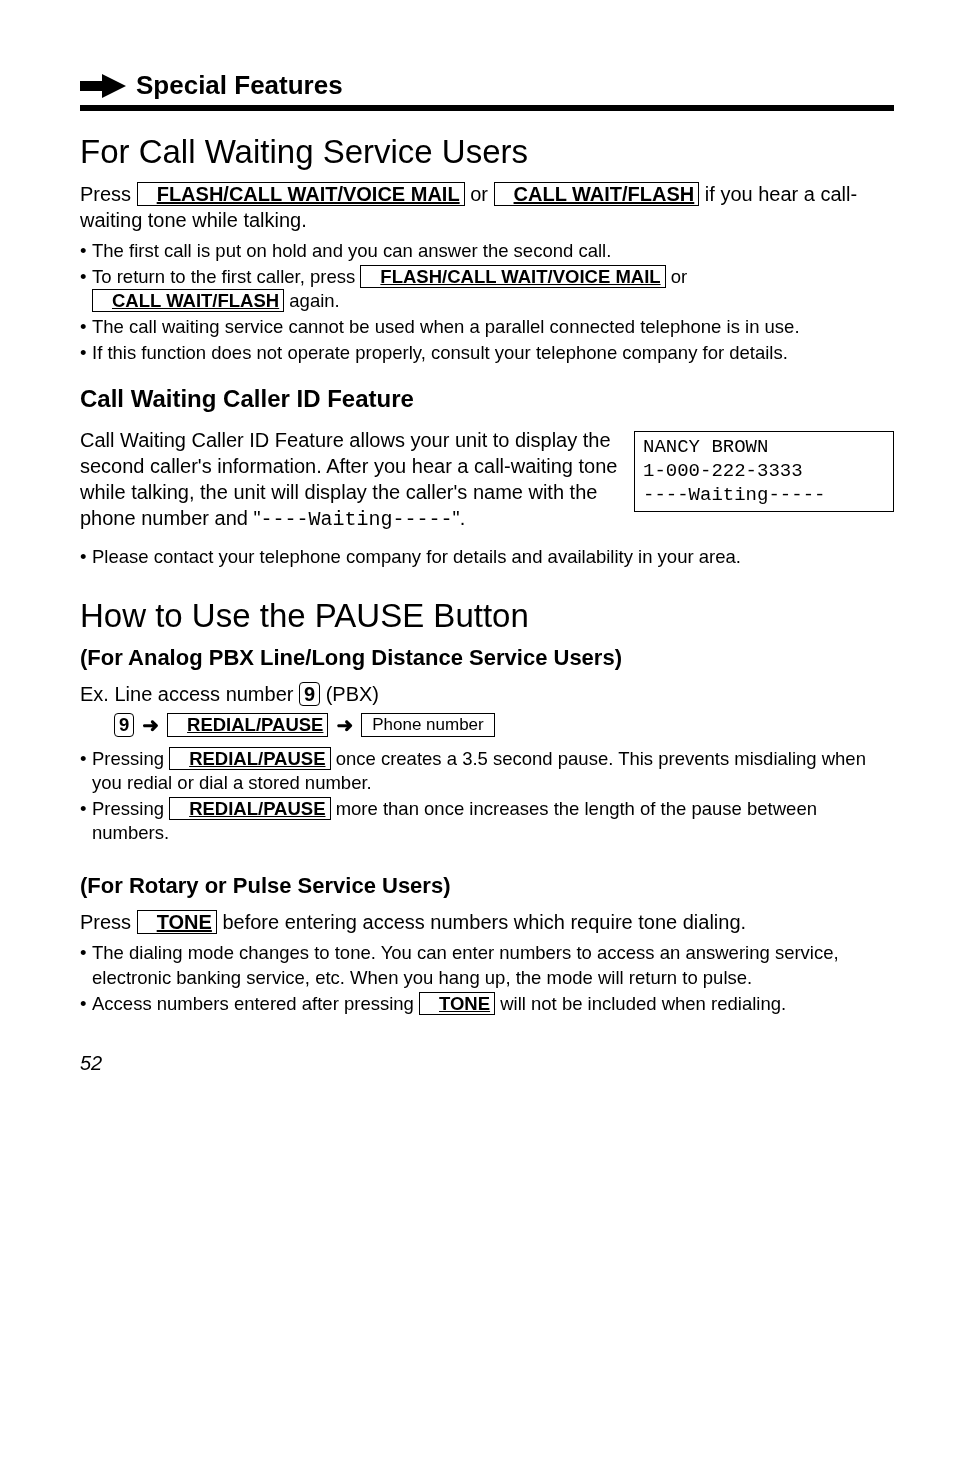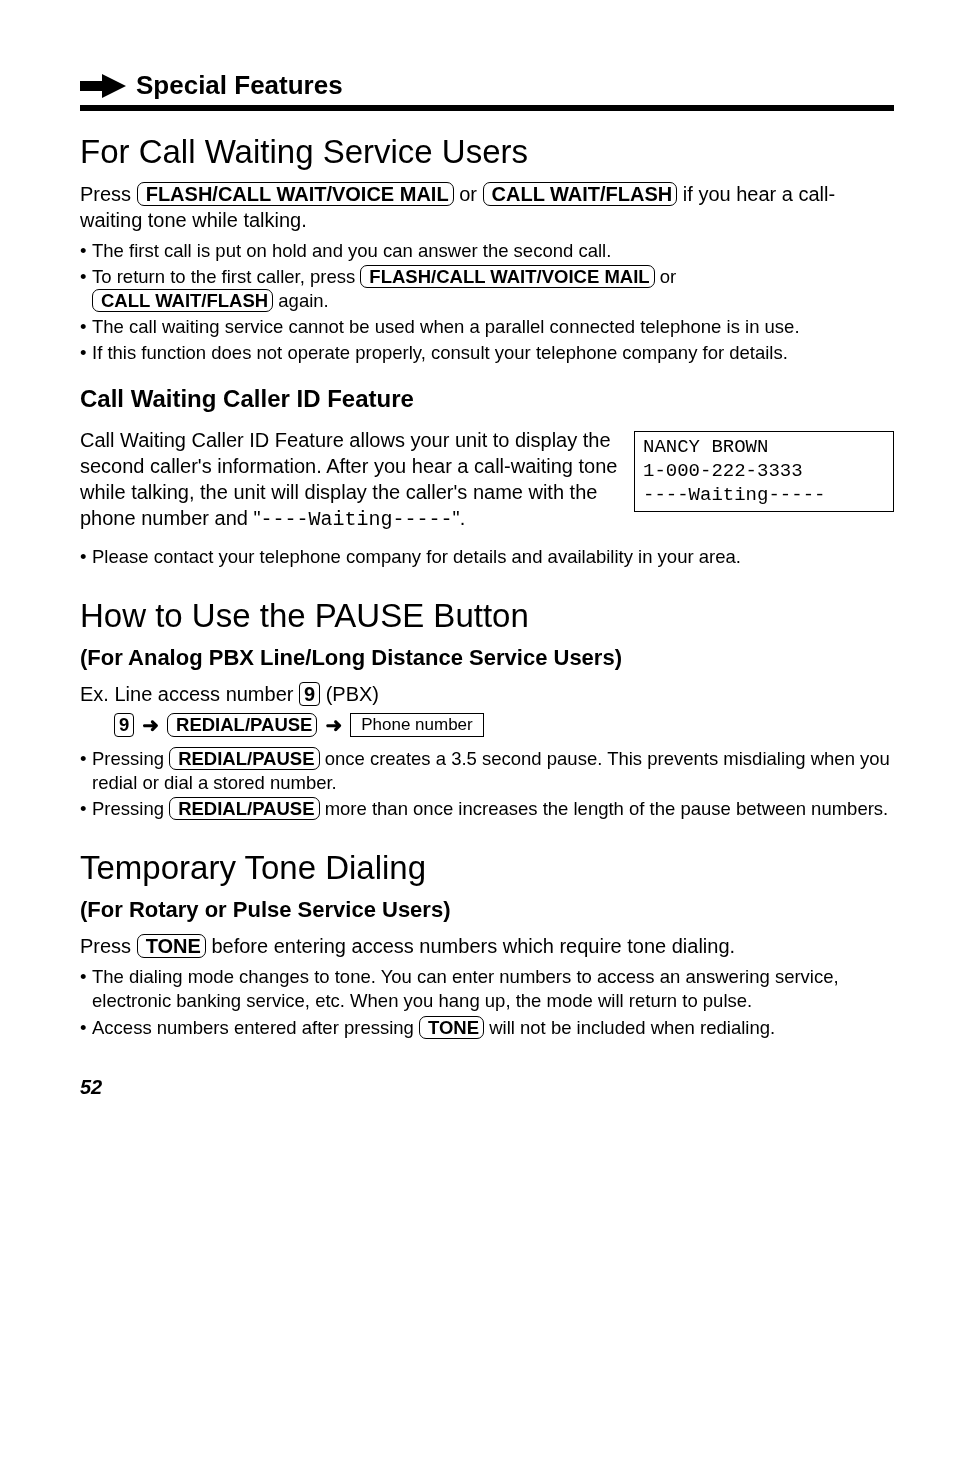--- a/index.html
+++ b/index.html
@@ -41,23 +41,24 @@
       font-weight: normal;
       margin-bottom: 10px;
     }
     .body-text {
       font-size: 20px;
       line-height: 1.3;
       margin-bottom: 6px;
     }
     .keycap {
       font-weight: bold;
-      border: 1px solid #000;
-      border-radius: 7px;
-      padding: 0 4px 0 8px;
+      text-decoration: underline;
+      border: 1px solid #000;
+      border-radius: 0;
+      padding: 0 4px 0 19px;
       white-space: nowrap;
     }
     .keycap-small {
       font-weight: bold;
       border: 1px solid #000;
       border-radius: 4px;
       padding: 0 4px;
       white-space: nowrap;
     }
     .bullet-list {
@@ -119,21 +120,21 @@
       font-size: 20px;
       font-weight: bold;
     }
     .box-number {
       border: 1px solid #000;
       padding: 1px 10px;
       font-size: 17px;
     }
     .page-num {
       font-size: 20px;
-      font-weight: bold;
+      font-weight: normal;
       font-style: italic;
       margin-top: 36px;
     }
     .section-gap {
       margin-top: 28px;
     }
   </style>
 </head>
 <body>
 
@@ -199,21 +200,20 @@
     <li>
       <span>Pressing </span><span class="keycap">REDIAL/PAUSE</span><span> once creates a 3.5 second pause. This prevents misdialing when you redial or dial a stored number.</span>
     </li>
     <li>
       <span>Pressing </span><span class="keycap">REDIAL/PAUSE</span><span> more than once increases the length of the pause between numbers.</span>
     </li>
   </ul>
 </div>
 
 <div class="section-gap">
-  <div class="h1">Temporary Tone Dialing</div>
   <div class="h1-sub">(For Rotary or Pulse Service Users)</div>
 
   <p class="body-text">
     <span>Press </span><span class="keycap">TONE</span><span> before entering access numbers which require tone dialing.</span>
   </p>
 
   <ul class="bullet-list">
     <li>The dialing mode changes to tone. You can enter numbers to access an answering service, electronic banking service, etc. When you hang up, the mode will return to pulse.</li>
     <li>
       <span>Access numbers entered after pressing </span><span class="keycap">TONE</span><span> will not be included when redialing.</span>

